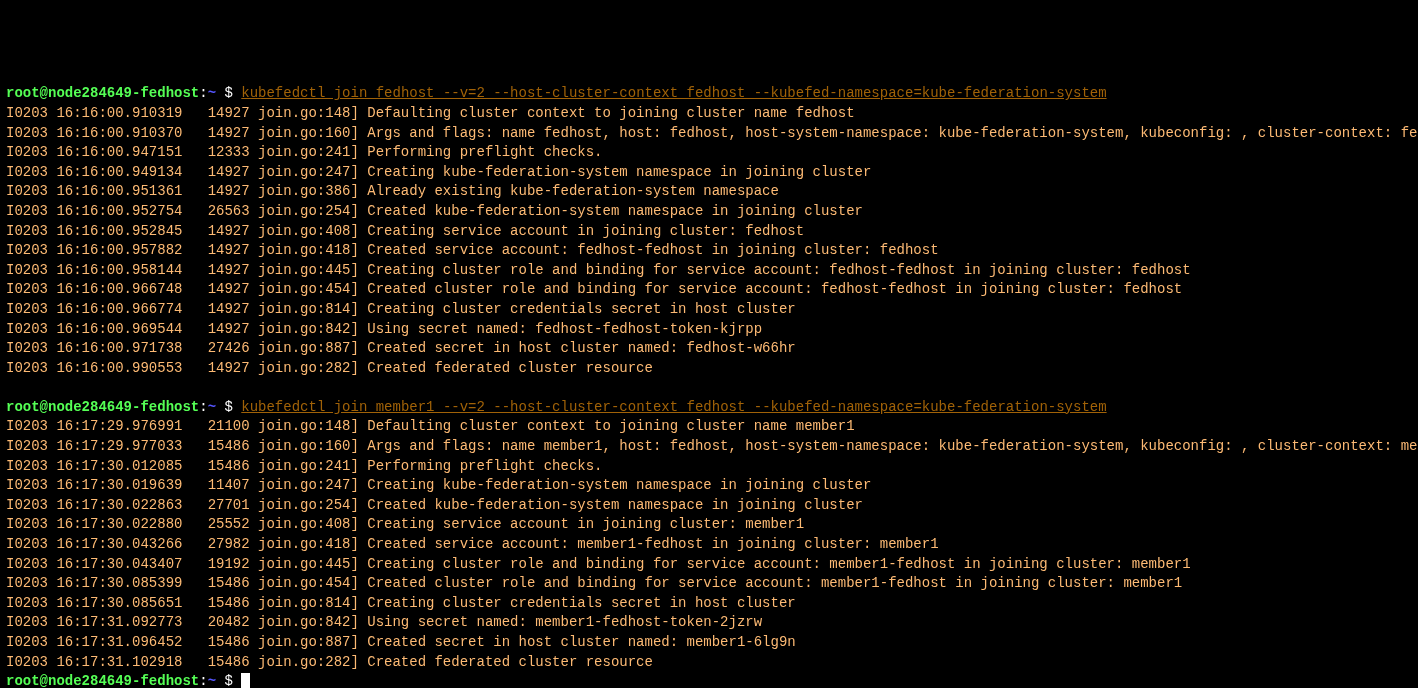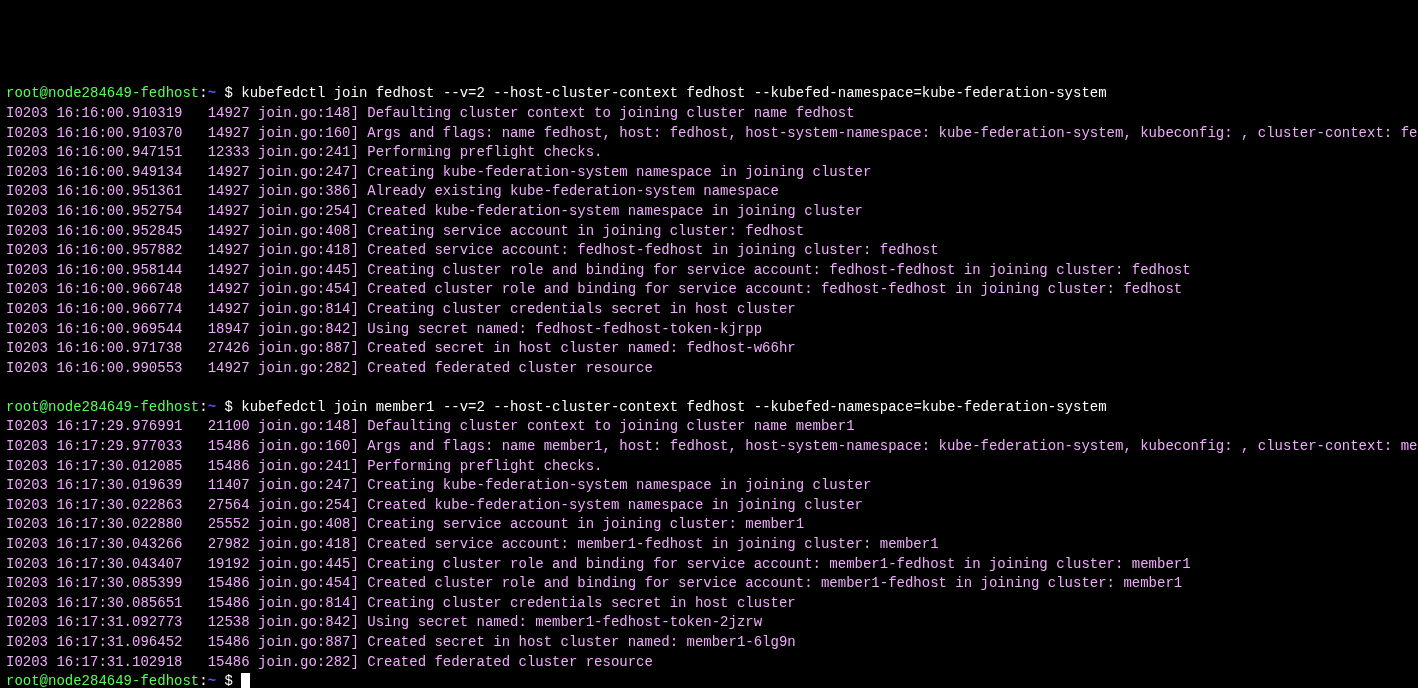--- a/index.html
+++ b/index.html
@@ -8,77 +8,78 @@
       background-color: #000000;
       color: #ffffff;
       font-family: 'Consolas', 'Monaco', 'Courier New', monospace;
       font-size: 14px;
       line-height: 1.4;
       white-space: pre;
       overflow-x: auto;
     }
     .prompt-user {
       color: #55ff55;
-      font-weight: normal;
+      font-weight: bold;
     }
     .prompt-colon {
       color: #ffffff;
     }
     .prompt-tilde {
       color: #5555ff;
       font-weight: bold;
     }
     .prompt-dollar {
       color: #ffffff;
     }
     .cmd {
-      color: #ffffff;
+      color: #a16207;
+      text-decoration: underline;
     }
     .log {
-      color: #f0abfc;
+      color: #fdba74;
     }
     .cursor {
       background-color: #ffffff;
       display: inline-block;
       width: 9px;
       height: 16px;
       vertical-align: text-bottom;
     }
   </style>
 </head>
 <body>
 
 
 
 <div><span class="prompt-user">root@node284649-fedhost</span><span class="prompt-colon">:</span><span class="prompt-tilde">~ </span><span class="prompt-dollar">$ </span><span class="cmd">kubefedctl join fedhost --v=2 --host-cluster-context fedhost --kubefed-namespace=kube-federation-system</span>
 <span class="log">I0203 16:16:00.910319   14927 join.go:148] Defaulting cluster context to joining cluster name fedhost</span>
 <span class="log">I0203 16:16:00.910370   14927 join.go:160] Args and flags: name fedhost, host: fedhost, host-system-namespace: kube-federation-system, kubeconfig: , cluster-context: fedhost, secret-name: , dry-run: false</span>
 <span class="log">I0203 16:16:00.947151   12333 join.go:241] Performing preflight checks.</span>
 <span class="log">I0203 16:16:00.949134   14927 join.go:247] Creating kube-federation-system namespace in joining cluster</span>
 <span class="log">I0203 16:16:00.951361   14927 join.go:386] Already existing kube-federation-system namespace</span>
-<span class="log">I0203 16:16:00.952754   14927 join.go:254] Created kube-federation-system namespace in joining cluster</span>
+<span class="log">I0203 16:16:00.952754   26563 join.go:254] Created kube-federation-system namespace in joining cluster</span>
 <span class="log">I0203 16:16:00.952845   14927 join.go:408] Creating service account in joining cluster: fedhost</span>
 <span class="log">I0203 16:16:00.957882   14927 join.go:418] Created service account: fedhost-fedhost in joining cluster: fedhost</span>
 <span class="log">I0203 16:16:00.958144   14927 join.go:445] Creating cluster role and binding for service account: fedhost-fedhost in joining cluster: fedhost</span>
 <span class="log">I0203 16:16:00.966748   14927 join.go:454] Created cluster role and binding for service account: fedhost-fedhost in joining cluster: fedhost</span>
 <span class="log">I0203 16:16:00.966774   14927 join.go:814] Creating cluster credentials secret in host cluster</span>
-<span class="log">I0203 16:16:00.969544   18947 join.go:842] Using secret named: fedhost-fedhost-token-kjrpp</span>
+<span class="log">I0203 16:16:00.969544   14927 join.go:842] Using secret named: fedhost-fedhost-token-kjrpp</span>
 <span class="log">I0203 16:16:00.971738   27426 join.go:887] Created secret in host cluster named: fedhost-w66hr</span>
 <span class="log">I0203 16:16:00.990553   14927 join.go:282] Created federated cluster resource</span>
 
 <span class="prompt-user">root@node284649-fedhost</span><span class="prompt-colon">:</span><span class="prompt-tilde">~ </span><span class="prompt-dollar">$ </span><span class="cmd">kubefedctl join member1 --v=2 --host-cluster-context fedhost --kubefed-namespace=kube-federation-system</span>
 <span class="log">I0203 16:17:29.976991   21100 join.go:148] Defaulting cluster context to joining cluster name member1</span>
 <span class="log">I0203 16:17:29.977033   15486 join.go:160] Args and flags: name member1, host: fedhost, host-system-namespace: kube-federation-system, kubeconfig: , cluster-context: member1, secret-name: , dry-run: false</span>
 <span class="log">I0203 16:17:30.012085   15486 join.go:241] Performing preflight checks.</span>
 <span class="log">I0203 16:17:30.019639   11407 join.go:247] Creating kube-federation-system namespace in joining cluster</span>
-<span class="log">I0203 16:17:30.022863   27564 join.go:254] Created kube-federation-system namespace in joining cluster</span>
+<span class="log">I0203 16:17:30.022863   27701 join.go:254] Created kube-federation-system namespace in joining cluster</span>
 <span class="log">I0203 16:17:30.022880   25552 join.go:408] Creating service account in joining cluster: member1</span>
 <span class="log">I0203 16:17:30.043266   27982 join.go:418] Created service account: member1-fedhost in joining cluster: member1</span>
 <span class="log">I0203 16:17:30.043407   19192 join.go:445] Creating cluster role and binding for service account: member1-fedhost in joining cluster: member1</span>
 <span class="log">I0203 16:17:30.085399   15486 join.go:454] Created cluster role and binding for service account: member1-fedhost in joining cluster: member1</span>
 <span class="log">I0203 16:17:30.085651   15486 join.go:814] Creating cluster credentials secret in host cluster</span>
-<span class="log">I0203 16:17:31.092773   12538 join.go:842] Using secret named: member1-fedhost-token-2jzrw</span>
+<span class="log">I0203 16:17:31.092773   20482 join.go:842] Using secret named: member1-fedhost-token-2jzrw</span>
 <span class="log">I0203 16:17:31.096452   15486 join.go:887] Created secret in host cluster named: member1-6lg9n</span>
 <span class="log">I0203 16:17:31.102918   15486 join.go:282] Created federated cluster resource</span>
 <span class="prompt-user">root@node284649-fedhost</span><span class="prompt-colon">:</span><span class="prompt-tilde">~ </span><span class="prompt-dollar">$ </span><span class="cursor"></span></div>
 
 
 
 
 </body></html>

